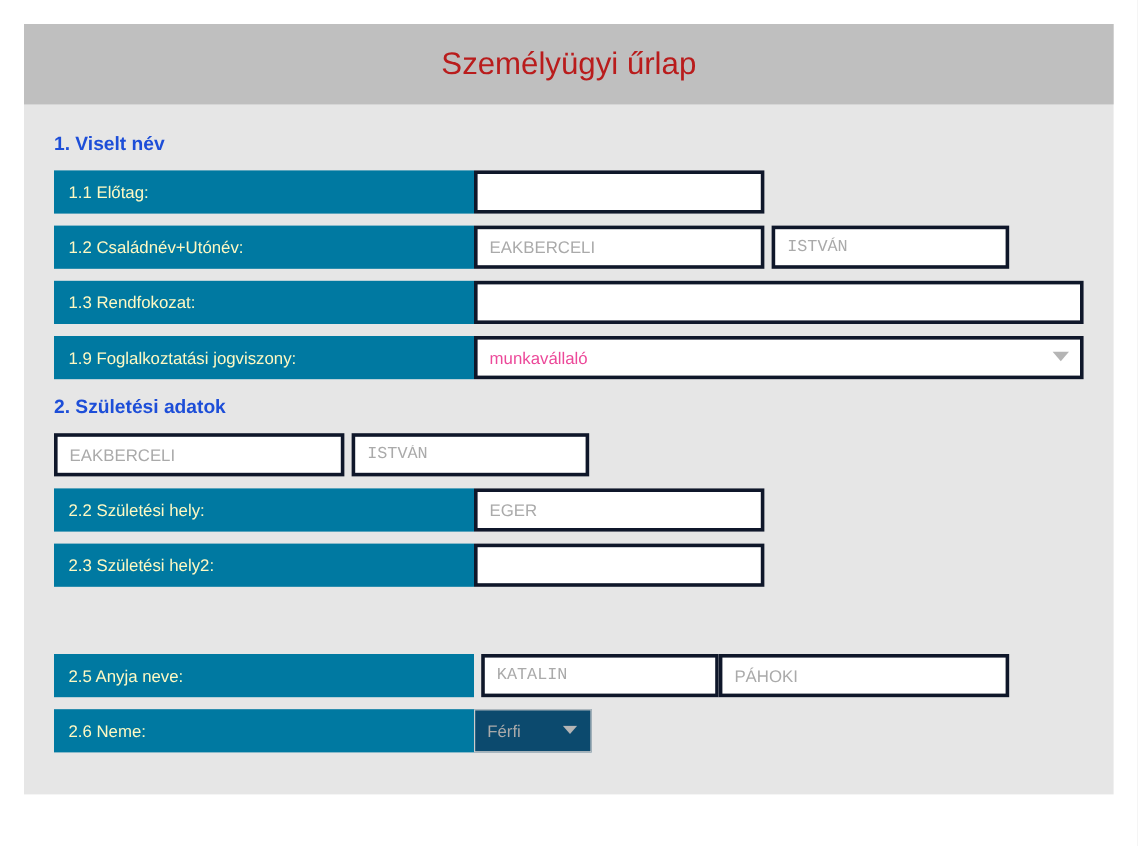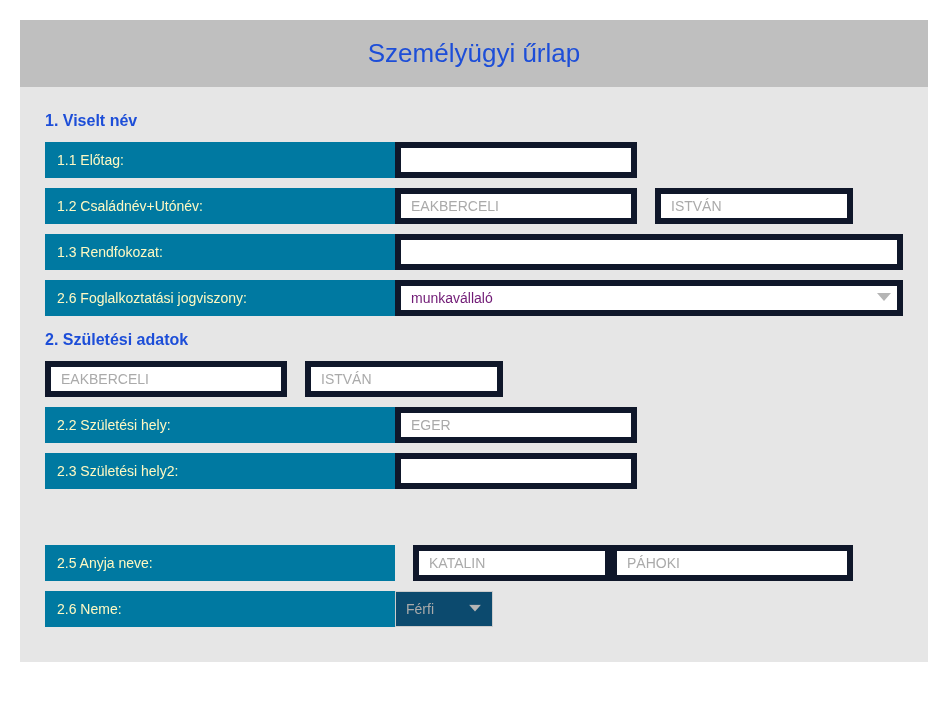--- a/index.html
+++ b/index.html
@@ -15,21 +15,21 @@
     margin: 20px;
   }
   .title-bar {
     background: #bfbfbf;
     text-align: center;
     padding: 18px 0;
   }
   .title-bar h1 {
     font-size: 26px;
     font-weight: normal;
-    color: #1d4ed8;
+    color: #b91c1c;
   }
   .form-body {
     padding: 10px 25px 5px 25px;
   }
   .section-heading {
     font-weight: bold;
     font-size: 16px;
     color: #1d4ed8;
     margin: 15px 0 12px 0;
   }
@@ -44,33 +44,33 @@
     color: #fef9c3;
     font-size: 14px;
     padding: 10px 12px;
     width: 350px;
     flex-shrink: 0;
     display: flex;
     align-items: center;
   }
   .field, .select-field {
     background: #fff;
-    border: 6px solid #0f172a;
+    border: 3px solid #0f172a;
     font-size: 14px;
-    color: #701a75;
+    color: #ec4899;
     padding: 0 10px;
     height: 36px;
     outline: none;
   }
   .field::placeholder {
     color: #aaa;
   }
   .w-short { width: 242px; margin-left: 8px; }
   .w-short.first { margin-left: 0; }
-  .w-after-gap { margin-left: 18px; width: 198px; }
+  .w-after-gap { margin-left: 6px; width: 198px; font-family: Liberation Mono, monospace; }
   .w-full { flex: 1; }
   .select-wrap {
     position: relative;
     flex: 1;
     display: flex;
   }
   .select-wrap.small {
     flex: none;
     width: 98px;
   }
@@ -118,21 +118,21 @@
       <input class="field w-short first" type="text" placeholder="EAKBERCELI" style="">
       <input class="field w-after-gap" type="text" placeholder="ISTVÁN" style="">
     </div>
 
     <div class="row">
       <div class="label">1.3 Rendfokozat:</div>
       <input class="field w-full" type="text" style="">
     </div>
 
     <div class="row">
-      <div class="label">2.6 Foglalkoztatási jogviszony:</div>
+      <div class="label">1.9 Foglalkoztatási jogviszony:</div>
       <div class="select-wrap">
         <input class="select-field" readonly="" value="munkavállaló" style="">
         <span class="chevron">
           <svg width="14" height="10" viewBox="0 0 14 10">
               <polygon points="0,0 14,0 7,8" fill="#b5b5b5"></polygon>
             </svg>
         </span>
       </div>
     </div>
 

